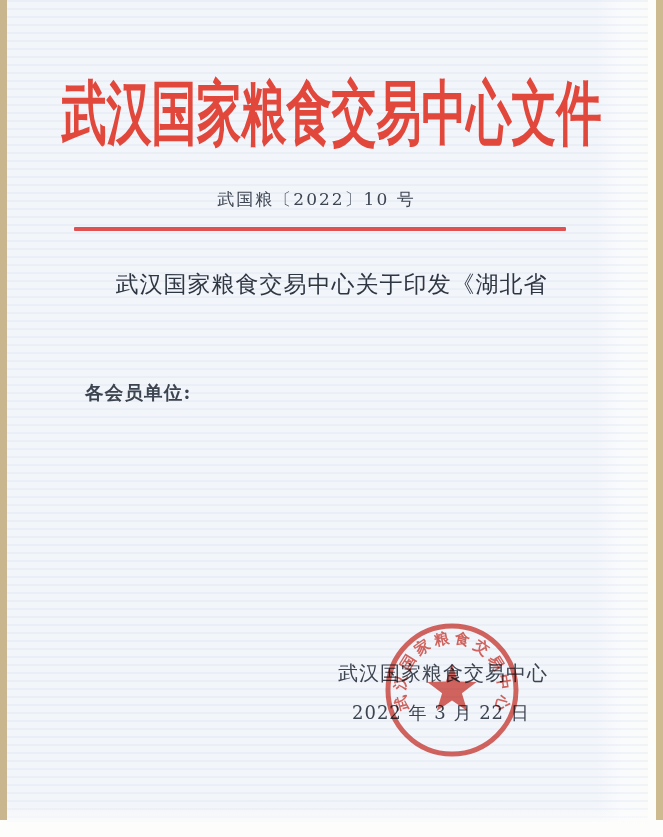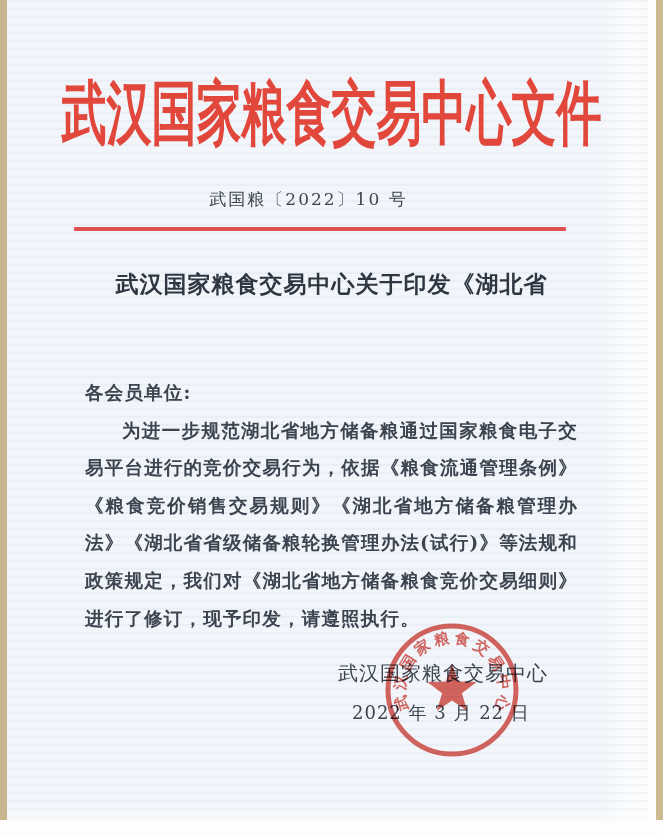--- a/index.html
+++ b/index.html
@@ -25,30 +25,30 @@
 
   
   .letterhead{
     position:absolute;left:0;top:84px;width:663px;
     text-align:center;font-weight:900;font-size:45px;letter-spacing:0px;
     transform:scaleY(1.55);transform-origin:50% 50%;
     white-space:nowrap;
   }
   
   .doc-number{
-    position:absolute;left:8px;top:188px;width:601px;text-align:center;
+    position:absolute;left:16px;top:188px;width:601px;text-align:center;
     font-size:17px;letter-spacing:2px;color:#3c4450;
   }
   
   .red-rule{position:absolute;left:74px;top:227px;width:492px;height:4px;border-radius:1px;}
 
   
   .notice-title{
     position:absolute;left:40px;top:266px;width:583px;
-    text-align:center;font-weight:bold;font-size:23px;line-height:36px;
+    text-align:center;font-weight:normal;font-size:23px;line-height:36px;
     color:#2e3642;letter-spacing:1px;
   }
   
   .body-block{
     position:absolute;left:85px;top:374px;width:493px;
     color:#3c4450;font-size:18.5px;line-height:37.6px;letter-spacing:1.2px;font-weight:bold;
   }
   .salutation{margin:0 0 0 0;}
   .paragraph{margin:0;text-indent:2em;text-align:justify;}
 
@@ -81,21 +81,20 @@
   <div class="doc-number">武国粮〔2022〕10 号</div>
 
   <div class="red-rule" style="background: rgb(224, 82, 82);"></div>
 
   <div class="notice-title">
     <span>武汉国家粮食交易中心关于印发《湖北省</span><br>
   </div>
 
   <div class="body-block">
     <div class="salutation">各会员单位:</div>
-    <p class="paragraph">为进一步规范湖北省地方储备粮通过国家粮食电子交易平台进行的竞价交易行为，依据《粮食流通管理条例》《粮食竞价销售交易规则》《湖北省地方储备粮管理办法》《湖北省省级储备粮轮换管理办法(试行)》等法规和政策规定，我们对《湖北省地方储备粮食竞价交易细则》进行了修订，现予印发，请遵照执行。</p>
   </div>
 
   <div class="signer">武汉国家粮食交易中心</div>
   <div class="sign-date">2022 年 3 月 22 日</div>
 
   <svg class="seal-svg" width="663" height="837" viewBox="0 0 663 837">
     <g opacity="0.82">
       <circle cx="452" cy="690" r="64" fill="none" stroke="#d5463d" stroke-width="5"></circle>
       <polygon fill="#d5463d" points="452,664 458.1,681.6 476.7,682 461.9,693.2 467.3,711 452,700.4 436.7,711 442.1,693.2 427.3,682 445.9,681.6"></polygon>
       <defs>

